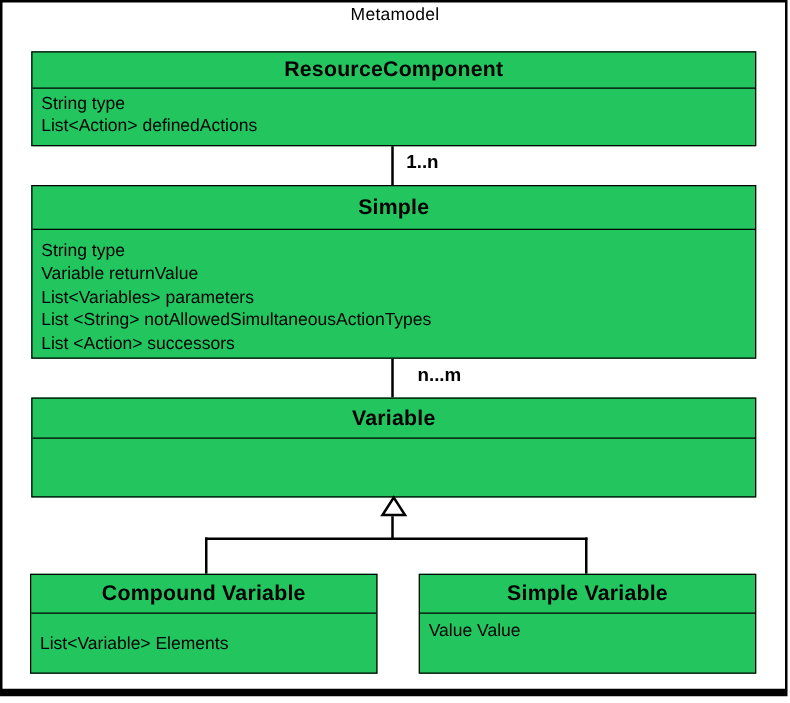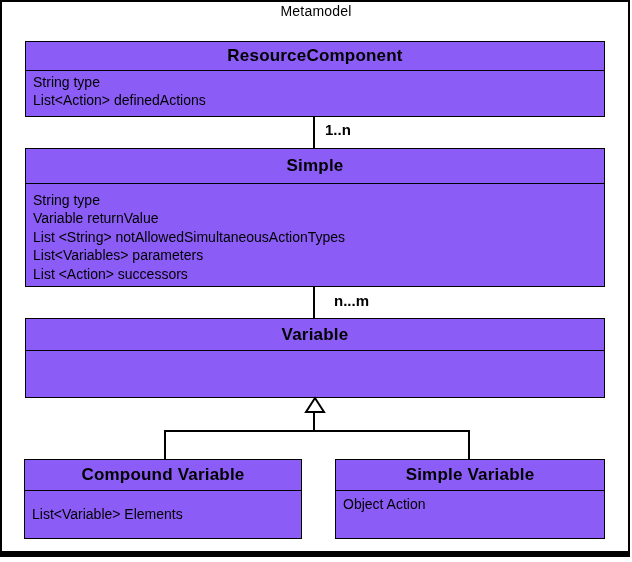--- a/index.html
+++ b/index.html
@@ -25,21 +25,21 @@
     left: 0; top: 3px;
     width: 100%;
     text-align: center;
     font-size: 14px;
     letter-spacing: 0.2px;
   }
   .uml-class {
     position: absolute;
     box-sizing: border-box;
     border: 1.5px solid #000;
-    background: #8b5cf6;
+    background: #22c55e;
   }
   .uml-header {
     display: flex;
     align-items: center;
     justify-content: center;
     font-weight: bold;
     font-size: 17px;
     border-bottom: 1.5px solid #000;
     letter-spacing: 0.2px;
   }
@@ -77,22 +77,22 @@
   </div>
 
   <div class="line" style="left:313px; top:117px; width:2px; height:31px;"></div>
   <div class="mult" style="left:325px; top:121px;">1..n</div>
 
   <div class="uml-class" style="left:25px; top:148px; width:580px; height:139px;">
     <div class="uml-header" style="height:34px;">Simple</div>
     <div class="uml-body" style="padding-top:7px;">
       <div>String type</div>
       <div>Variable returnValue</div>
+      <div>List&lt;Variables&gt; parameters</div>
       <div>List &lt;String&gt; notAllowedSimultaneousActionTypes</div>
-      <div>List&lt;Variables&gt; parameters</div>
       <div>List &lt;Action&gt; successors</div>
     </div>
   </div>
 
   <div class="line" style="left:313px; top:287px; width:2px; height:31px;"></div>
   <div class="mult" style="left:334px; top:292px;">n...m</div>
 
   <div class="uml-class" style="left:25px; top:318px; width:580px; height:80px;">
     <div class="uml-header" style="height:31px;">Variable</div>
     <div class="uml-body"></div>
@@ -109,17 +109,17 @@
   <div class="uml-class" style="left:24px; top:459px; width:278px; height:80px;">
     <div class="uml-header" style="height:30px;">Compound Variable</div>
     <div class="uml-body" style="padding-top:4px;margin-top:10px;">
       <div>List&lt;Variable&gt; Elements</div>
     </div>
   </div>
 
   <div class="uml-class" style="left:335px; top:459px; width:270px; height:80px;">
     <div class="uml-header" style="height:30px;">Simple Variable</div>
     <div class="uml-body" style="padding-top:4px;">
-      <div>Object Action</div>
+      <div>Value Value</div>
     </div>
   </div>
 
 </div>
 
 </body></html>

